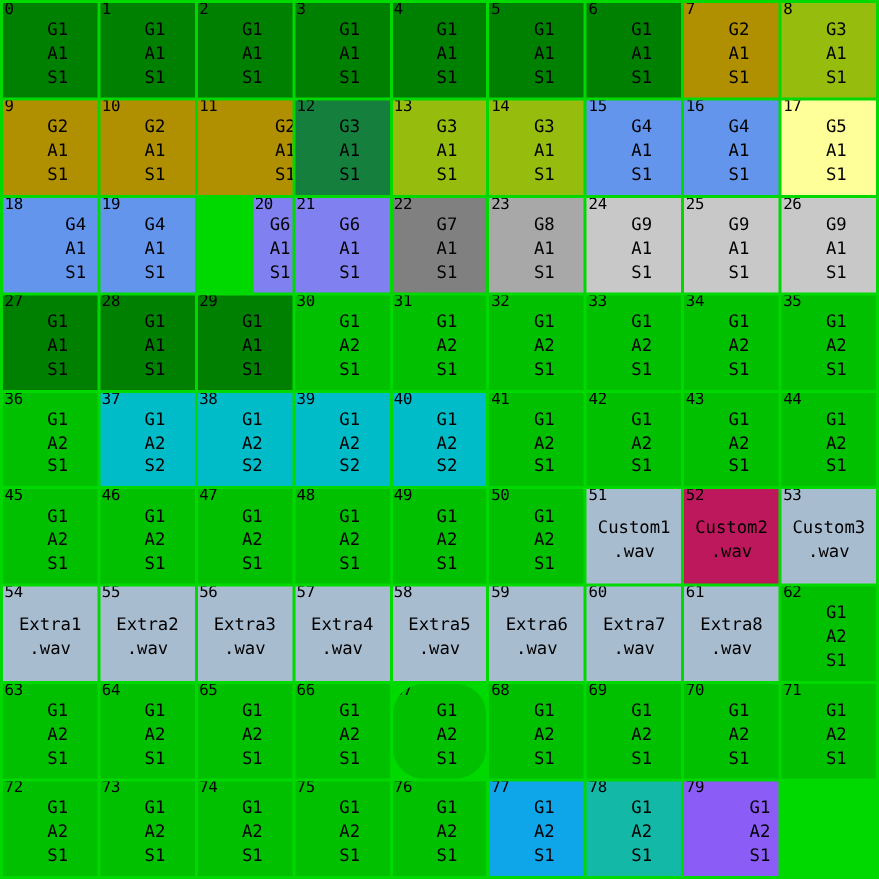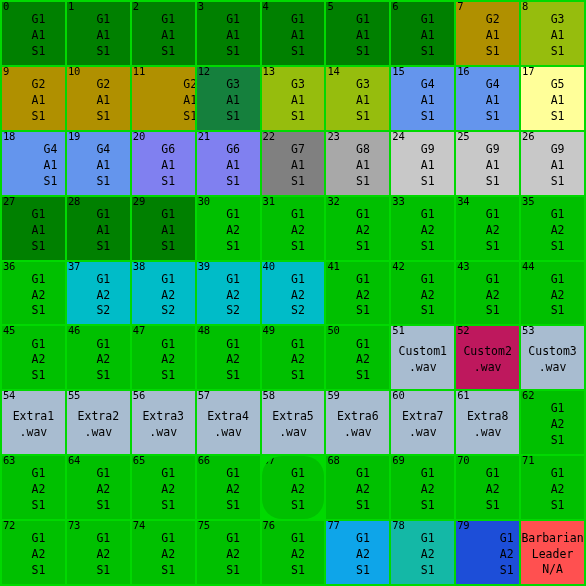--- a/index.html
+++ b/index.html
@@ -139,21 +139,21 @@
       <div class="lines"><span class="ln">G5</span><span class="ln">A1</span><span class="ln">S1</span></div>
     </div>
     <div class="cell preset" style="background: rgb(100, 149, 237); color: rgb(0, 0, 0); padding-left: 24px;">
       <span class="idx">18</span>
       <div class="lines"><span class="ln">G4</span><span class="ln">A1</span><span class="ln">S1</span></div>
     </div>
     <div class="cell preset" style="background: rgb(100, 149, 237); color: rgb(0, 0, 0);">
       <span class="idx">19</span>
       <div class="lines"><span class="ln">G4</span><span class="ln">A1</span><span class="ln">S1</span></div>
     </div>
-    <div class="cell preset" style="background: rgb(128, 128, 240); color: rgb(0, 0, 0);">
+    <div class="cell preset" style="background: rgb(128, 128, 240); color: rgb(0, 0, 0); margin-left: 37px;">
       <span class="idx">20</span>
       <div class="lines"><span class="ln">G6</span><span class="ln">A1</span><span class="ln">S1</span></div>
     </div>
     <div class="cell preset" style="background: rgb(128, 128, 240); color: rgb(0, 0, 0);">
       <span class="idx">21</span>
       <div class="lines"><span class="ln">G6</span><span class="ln">A1</span><span class="ln">S1</span></div>
     </div>
     <div class="cell preset" style="background: rgb(128, 128, 128); color: rgb(0, 0, 0);">
       <span class="idx">22</span>
       <div class="lines"><span class="ln">G7</span><span class="ln">A1</span><span class="ln">S1</span></div>
@@ -375,21 +375,17 @@
       <div class="lines"><span class="ln">G1</span><span class="ln">A2</span><span class="ln">S1</span></div>
     </div>
     <div class="cell preset" style="background: #0ea5e9; color: rgb(0, 0, 0);">
       <span class="idx">77</span>
       <div class="lines"><span class="ln">G1</span><span class="ln">A2</span><span class="ln">S1</span></div>
     </div>
     <div class="cell preset" style="background: #14b8a6; color: rgb(0, 0, 0);">
       <span class="idx">78</span>
       <div class="lines"><span class="ln">G1</span><span class="ln">A2</span><span class="ln">S1</span></div>
     </div>
-    <div class="cell preset" style="background: #1d4ed8; color: rgb(0, 0, 0); padding-left: 28px;">
+    <div class="cell preset" style="background: #8b5cf6; color: rgb(0, 0, 0); padding-left: 28px;">
       <span class="idx">79</span>
       <div class="lines"><span class="ln">G1</span><span class="ln">A2</span><span class="ln">S1</span></div>
-    </div>
-    <div class="cell special" style="background: rgb(255, 80, 80); color: rgb(0, 0, 0);">
-      <span class="idx"></span>
-      <div class="lines"><span class="ln">Barbarian</span><span class="ln">Leader</span><span class="ln">N/A</span></div>
     </div>
   </div>
 
 </body></html>

